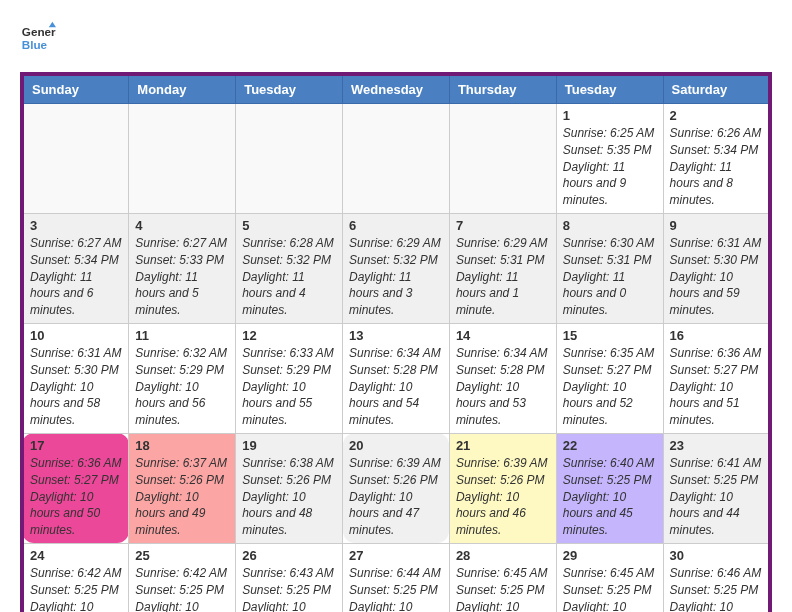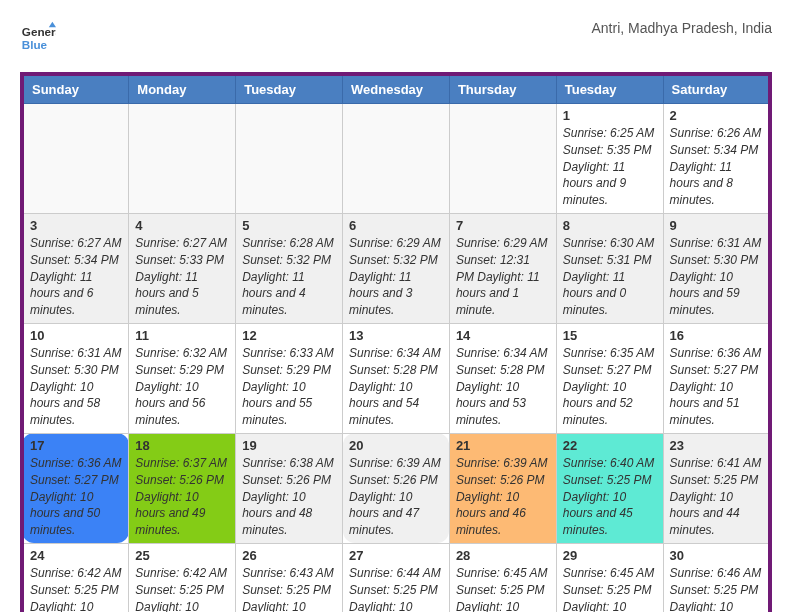--- a/index.html
+++ b/index.html
@@ -88,21 +88,20 @@
 
 <div class="header">
   <div class="logo">
     <svg class="logo-icon" viewBox="0 0 40 40">
       <text x="2" y="18" font-size="13" font-weight="bold" fill="#333" font-family="Arial">General</text>
       <text x="2" y="32" font-size="13" font-weight="bold" fill="#4a90d9" font-family="Arial">Blue</text>
       <polygon points="32,8 40,8 36,2" fill="#4a90d9"></polygon>
     </svg>
   </div>
   <div class="title-block">
-    <div class="location">Antri, Madhya Pradesh, India</div>
   </div>
 </div>
 
 <table class="calendar">
   <thead>
     <tr>
     <th>Sunday</th>
         <th>Monday</th>
         <th>Tuesday</th>
         <th>Wednesday</th>
@@ -152,21 +151,21 @@
         </td>
         <td style="background: rgb(240, 240, 240);">
           <span class="day-number">6</span>
           <div class="day-info">Sunrise: 6:29 AM
 Sunset: 5:32 PM
 Daylight: 11 hours and 3 minutes.</div>
         </td>
         <td style="background: rgb(240, 240, 240);">
           <span class="day-number">7</span>
           <div class="day-info">Sunrise: 6:29 AM
-Sunset: 12:31 PM
+Sunset: 5:31 PM
 Daylight: 11 hours and 1 minute.</div>
         </td>
         <td style="background: rgb(240, 240, 240);">
           <span class="day-number">8</span>
           <div class="day-info">Sunrise: 6:30 AM
 Sunset: 5:31 PM
 Daylight: 11 hours and 0 minutes.</div>
         </td>
         <td style="background: rgb(240, 240, 240);">
           <span class="day-number">9</span>
@@ -213,51 +212,51 @@
 Daylight: 10 hours and 52 minutes.</div>
         </td>
         <td>
           <span class="day-number">16</span>
           <div class="day-info">Sunrise: 6:36 AM
 Sunset: 5:27 PM
 Daylight: 10 hours and 51 minutes.</div>
         </td>
       </tr>
       <tr>
-        <td style="background: #3b82f6; border-radius: 12px;">
+        <td style="background: #ec4899; border-radius: 12px;">
           <span class="day-number">17</span>
           <div class="day-info">Sunrise: 6:36 AM
 Sunset: 5:27 PM
 Daylight: 10 hours and 50 minutes.</div>
         </td>
-        <td style="background: #84cc16;">
+        <td style="background: #fca5a5;">
           <span class="day-number">18</span>
           <div class="day-info">Sunrise: 6:37 AM
 Sunset: 5:26 PM
 Daylight: 10 hours and 49 minutes.</div>
         </td>
         <td style="background: rgb(240, 240, 240);">
           <span class="day-number">19</span>
           <div class="day-info">Sunrise: 6:38 AM
 Sunset: 5:26 PM
 Daylight: 10 hours and 48 minutes.</div>
         </td>
         <td style="background: rgb(240, 240, 240); border-radius: 12px;">
           <span class="day-number">20</span>
           <div class="day-info">Sunrise: 6:39 AM
 Sunset: 5:26 PM
 Daylight: 10 hours and 47 minutes.</div>
         </td>
-        <td style="background: #fdba74;">
+        <td style="background: #fef9c3;">
           <span class="day-number">21</span>
           <div class="day-info">Sunrise: 6:39 AM
 Sunset: 5:26 PM
 Daylight: 10 hours and 46 minutes.</div>
         </td>
-        <td style="background: #5eead4;">
+        <td style="background: #c4b5fd;">
           <span class="day-number">22</span>
           <div class="day-info">Sunrise: 6:40 AM
 Sunset: 5:25 PM
 Daylight: 10 hours and 45 minutes.</div>
         </td>
         <td style="background: rgb(240, 240, 240); margin-top: 10px;">
           <span class="day-number">23</span>
           <div class="day-info">Sunrise: 6:41 AM
 Sunset: 5:25 PM
 Daylight: 10 hours and 44 minutes.</div>

